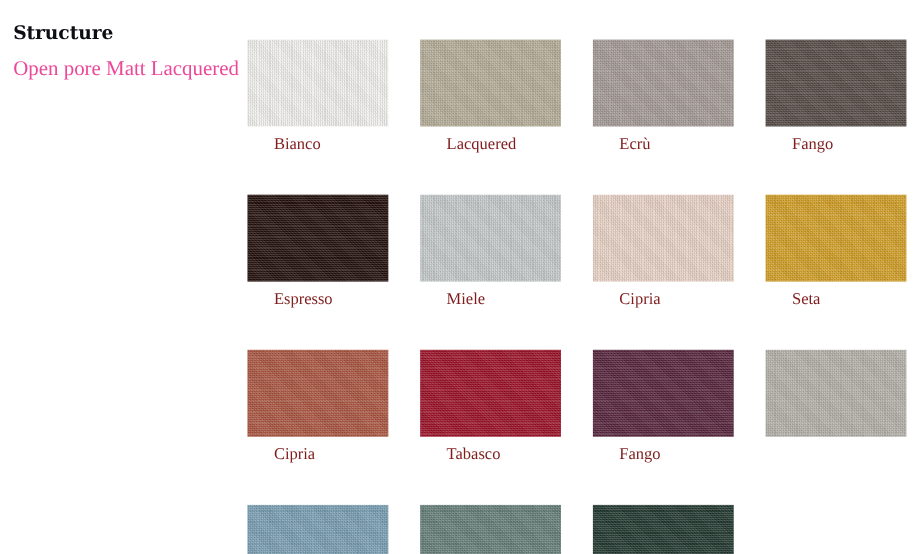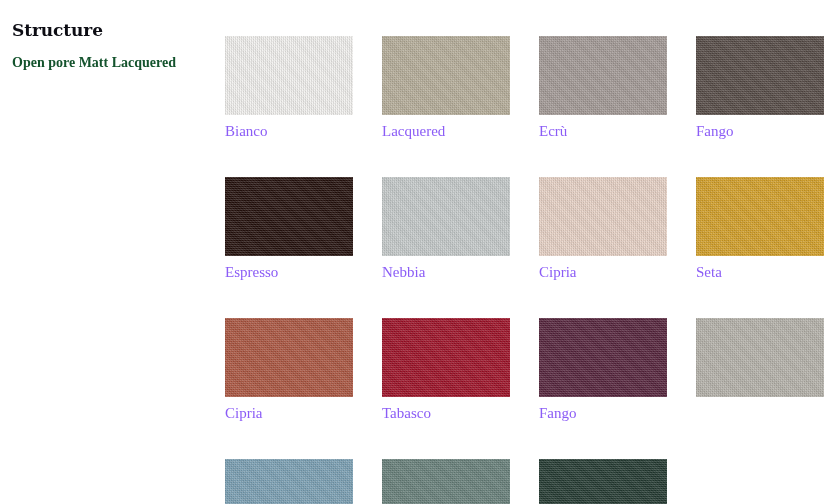--- a/index.html
+++ b/index.html
@@ -27,24 +27,24 @@
     font-family: "DejaVu Serif", "Liberation Serif", serif;
     font-weight: 700;
     font-size: 17px;
     line-height: 20px;
     color: #0d0d14;
     margin: 8px 0 0 0;
     letter-spacing: -0.1px;
   }
   #finish-subtitle {
     font-family: "Liberation Serif", "DejaVu Serif", serif;
-    font-weight: 700;
-    font-size: 14px;
+    font-weight: 400;
+    font-size: 19px;
     line-height: 19px;
-    color: #14532d;
+    color: #ec4899;
     margin: 13px 0 0 0;
     white-space: nowrap;
   }
 
   
   #swatch-grid {
     position: absolute;
     left: 225px;
     top: 36px;
     width: 600px;
@@ -85,23 +85,24 @@
     background-image:
       repeating-linear-gradient(45deg,
         rgba(255,255,255,0.10) 0px, rgba(255,255,255,0.10) 1px,
         rgba(0,0,0,0.07) 1px, rgba(0,0,0,0.07) 2px);
     opacity: 0.65;
   }
   .swatch-label {
     font-family: "Liberation Serif", "DejaVu Serif", serif;
     font-size: 15px;
     line-height: 18px;
-    color: #8b5cf6;
+    color: #7f1d1d;
     margin-top: 7px;
     white-space: nowrap;
+    margin-left: 24px;
   }
 </style>
 </head>
 <body>
 
 <div id="info-panel">
   <h1 id="section-title">Structure</h1>
   <p id="finish-subtitle">Open pore Matt Lacquered</p>
 </div>
 
@@ -121,21 +122,21 @@
     <div class="swatch-cell">
       <div class="swatch-chip" style="background-color: rgb(86, 75, 70);"></div>
       <div class="swatch-label">Fango</div>
     </div>
     <div class="swatch-cell">
       <div class="swatch-chip" style="background-color: rgb(36, 16, 12);"></div>
       <div class="swatch-label">Espresso</div>
     </div>
     <div class="swatch-cell">
       <div class="swatch-chip" style="background-color: rgb(198, 203, 203);"></div>
-      <div class="swatch-label">Nebbia</div>
+      <div class="swatch-label">Miele</div>
     </div>
     <div class="swatch-cell">
       <div class="swatch-chip" style="background-color: rgb(232, 210, 198);"></div>
       <div class="swatch-label">Cipria</div>
     </div>
     <div class="swatch-cell">
       <div class="swatch-chip" style="background-color: rgb(211, 160, 41);"></div>
       <div class="swatch-label">Seta</div>
     </div>
     <div class="swatch-cell">

